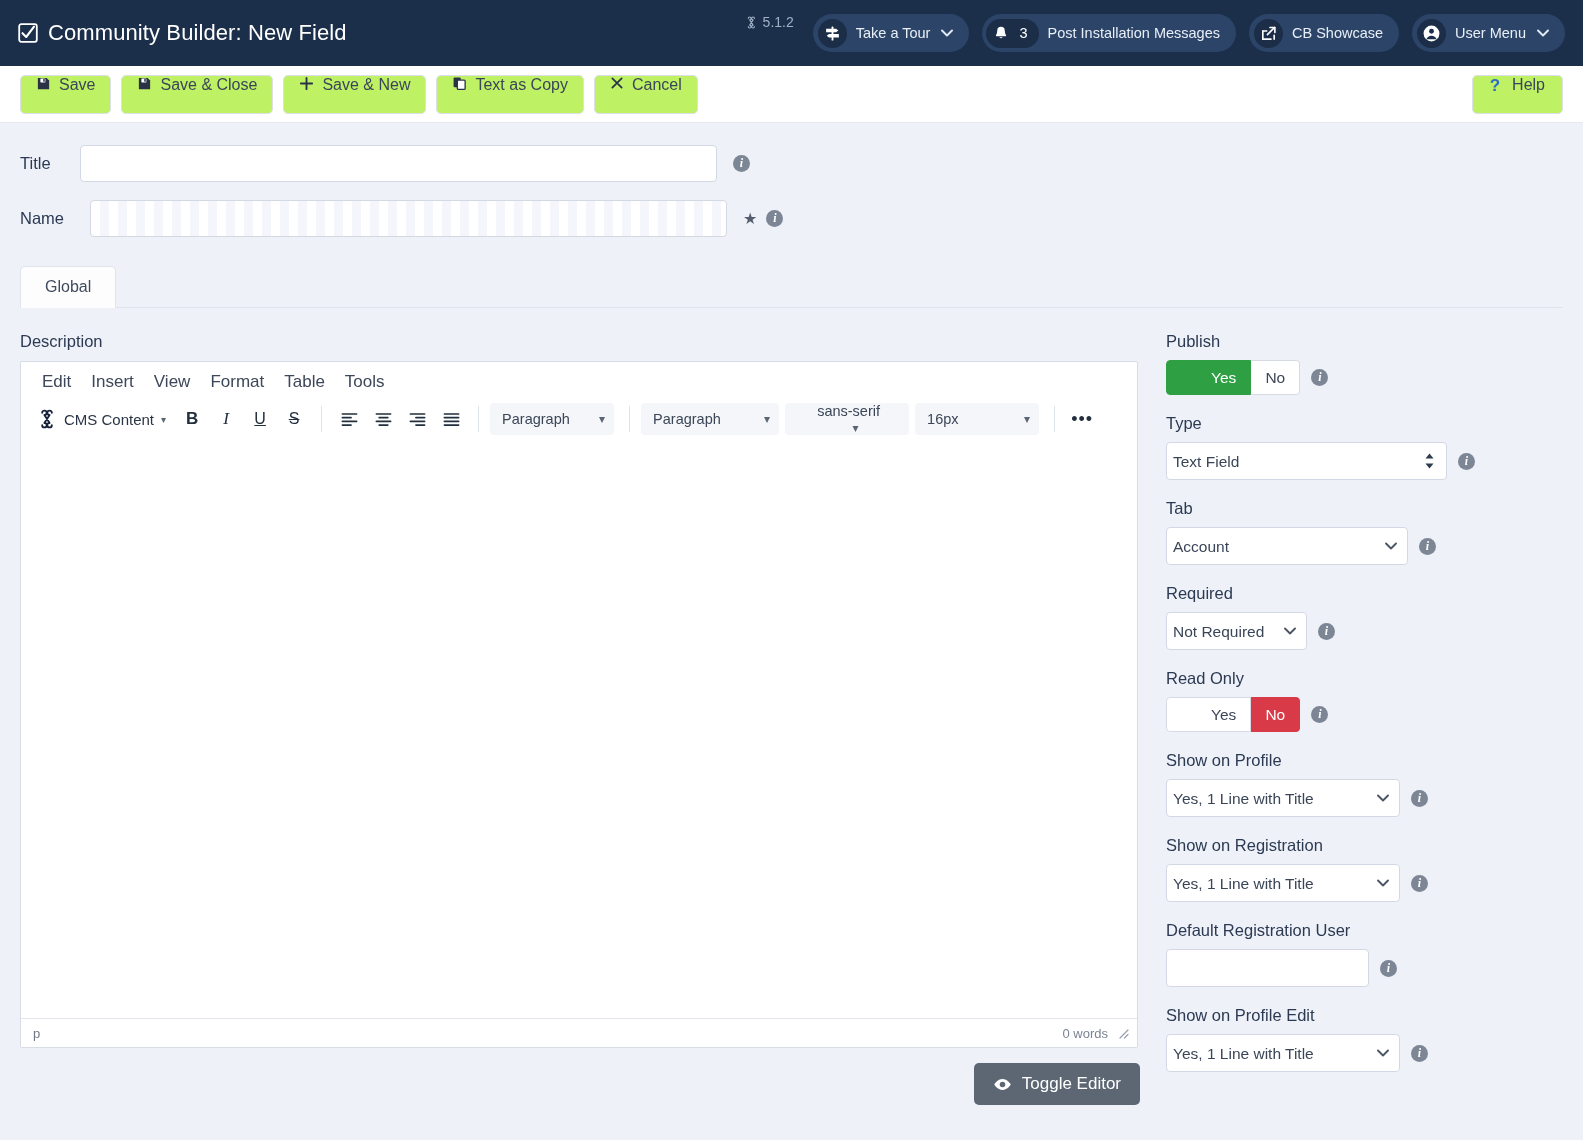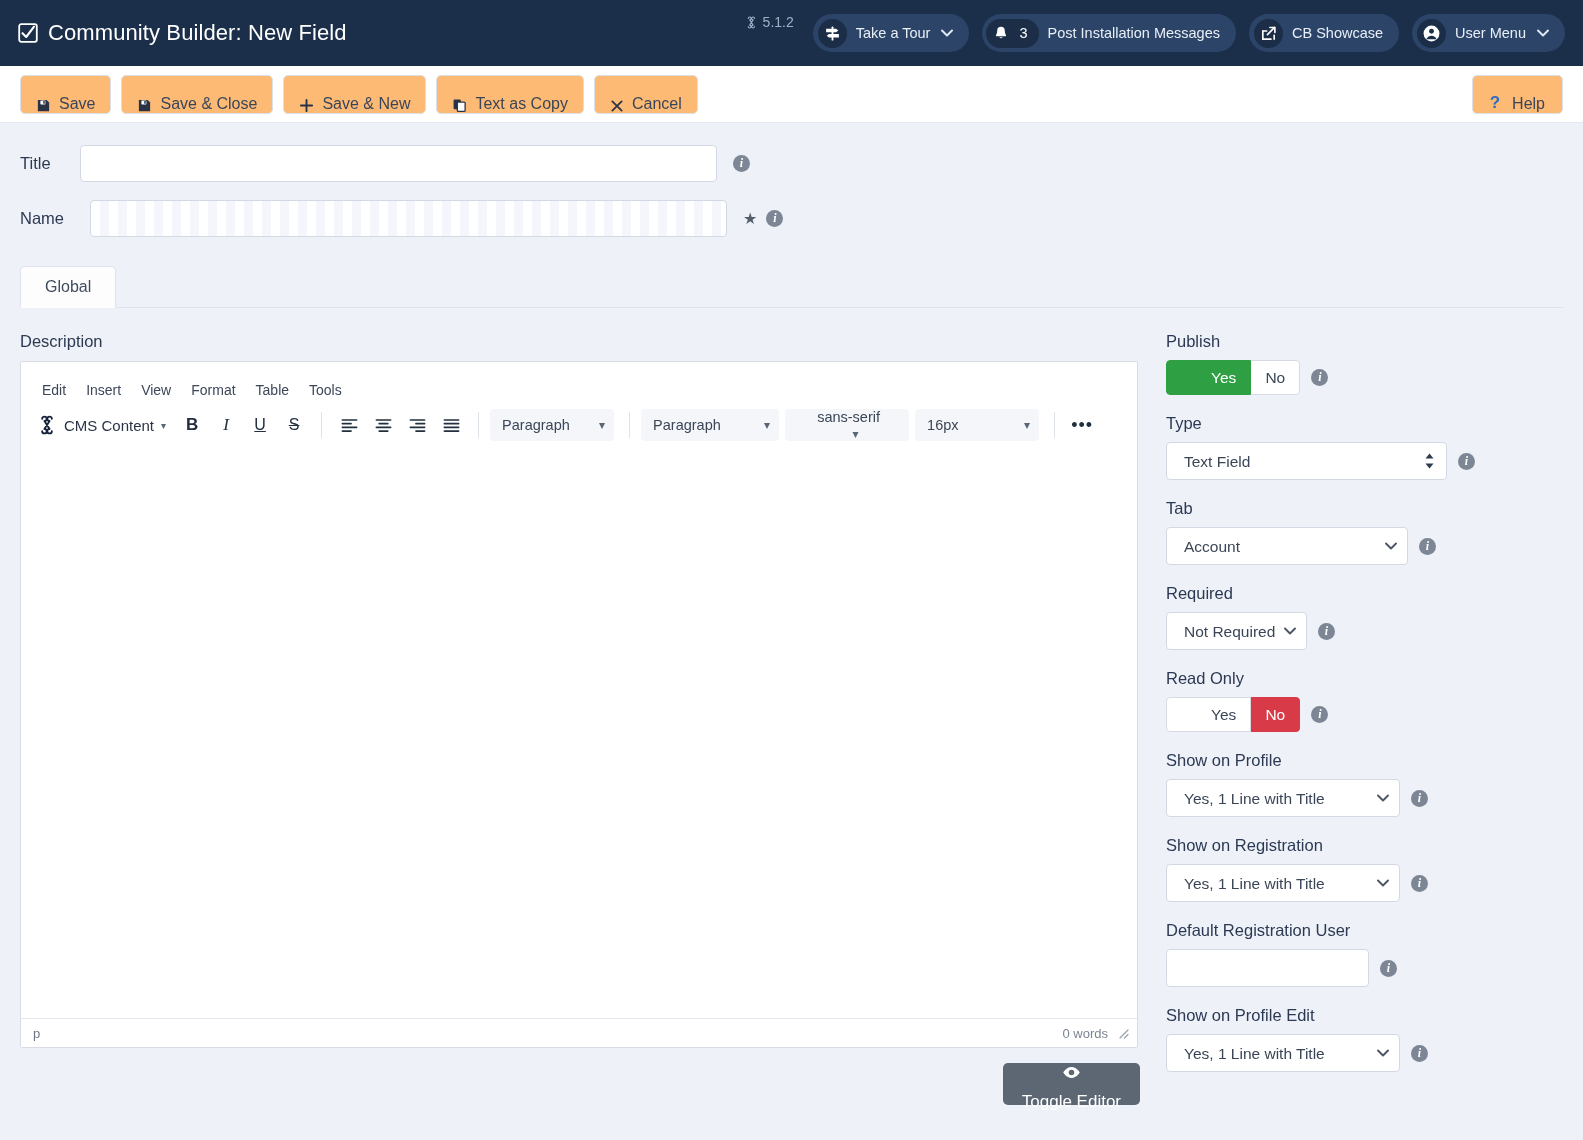--- a/index.html
+++ b/index.html
@@ -74,25 +74,25 @@
   .toolbar {
     background: #ffffff;
     height: 57px;
     display: flex; align-items: center;
     padding: 0 20px;
     border-bottom: 1px solid #e6e8ef;
   }
   .tbtn {
     height: 39px;
     border: 1px solid #dcdfe6;
-    background: #fdba74;
+    background: #bef264;
     border-radius: 5px;
     color: #3b4559;
     font-size: 16px;
-    display: inline-flex; align-items: flex-end; gap: 8px;
+    display: inline-flex; align-items: flex-start; gap: 8px;
     padding: 0 15px;
     margin-right: 10px;
     cursor: pointer;
     font-family: "Liberation Sans", sans-serif;
     white-space: nowrap;
   }
   .tbtn .g { font-size: 15px; color:#2a3345; line-height:1; }
   .help-btn { margin-left: auto; margin-right: 0; gap: 12px; padding: 0 17px;}
   .help-q { color: #2d6cc4; font-weight: bold; font-size: 17px; }
 
@@ -173,22 +173,22 @@
     border-radius: 2px;
     width: 1118px;
     height: 687px;
     display: flex; flex-direction: column;
   }
   .ed-menubar {
     display: flex; gap: 2px;
     padding: 7px 12px 4px 12px;
   }
   .ed-menu {
-    font-size: 14px; color: #3c4759;
-    padding: 3px 9px; border-radius: 3px; cursor: pointer; margin-top: 10px;
+    font-size: 17px; color: #3c4759;
+    padding: 3px 9px; border-radius: 3px; cursor: pointer;
   }
   .ed-toolbar {
     display: flex; align-items: center;
     padding: 4px 10px 10px 12px;
     gap: 2px;
   }
   .tb-item {
     height: 32px; min-width: 32px;
     display: inline-flex; align-items: center; justify-content: center;
     border-radius: 4px; cursor: pointer; color: #222f3e;
@@ -241,21 +241,20 @@
     background: #5c6773;
     color: #fff;
     border: none;
     border-radius: 5px;
     height: 42px;
     padding: 0 19px;
     font-size: 17px;
     display: inline-flex; align-items: center; gap: 10px;
     cursor: pointer;
     font-family: "Liberation Sans", sans-serif;
-    flex-direction: column;
   }
 
   
   .side-group { margin-bottom: 19px; }
   .side-label {
     font-size: 16.5px; color: #2b3a52;
     margin-bottom: 9px;
   }
   .side-ctl { display: flex; align-items: center; gap: 11px; }
   .btn-group { display: inline-flex; border-radius: 4px; overflow: hidden; }
@@ -275,21 +274,21 @@
   .bg-btn.on-green { background: #2ea043; border-color:#2ea043; color:#fff; }
   .bg-btn.on-red { background: #d93a48; border-color:#d93a48; color:#fff; }
 
   .sel {
     height: 38px;
     border: 1px solid #d3d9e4;
     border-radius: 4px;
     background: #fff;
     color: #3a4657;
     font-size: 15.5px;
-    padding: 0 30px 0 17px;
+    padding: 0 30px 0 6px;
     font-family: "Liberation Sans", sans-serif;
     appearance: none;
     -webkit-appearance: none;
     cursor: pointer;
     outline: none;
   }
   .sel-wrap { position: relative; display: inline-block; }
   .sel-wrap .arrow {
     position: absolute; right: 11px; top: 50%; transform: translateY(-50%);
     pointer-events: none; color: #4c5566; font-size: 12px;

